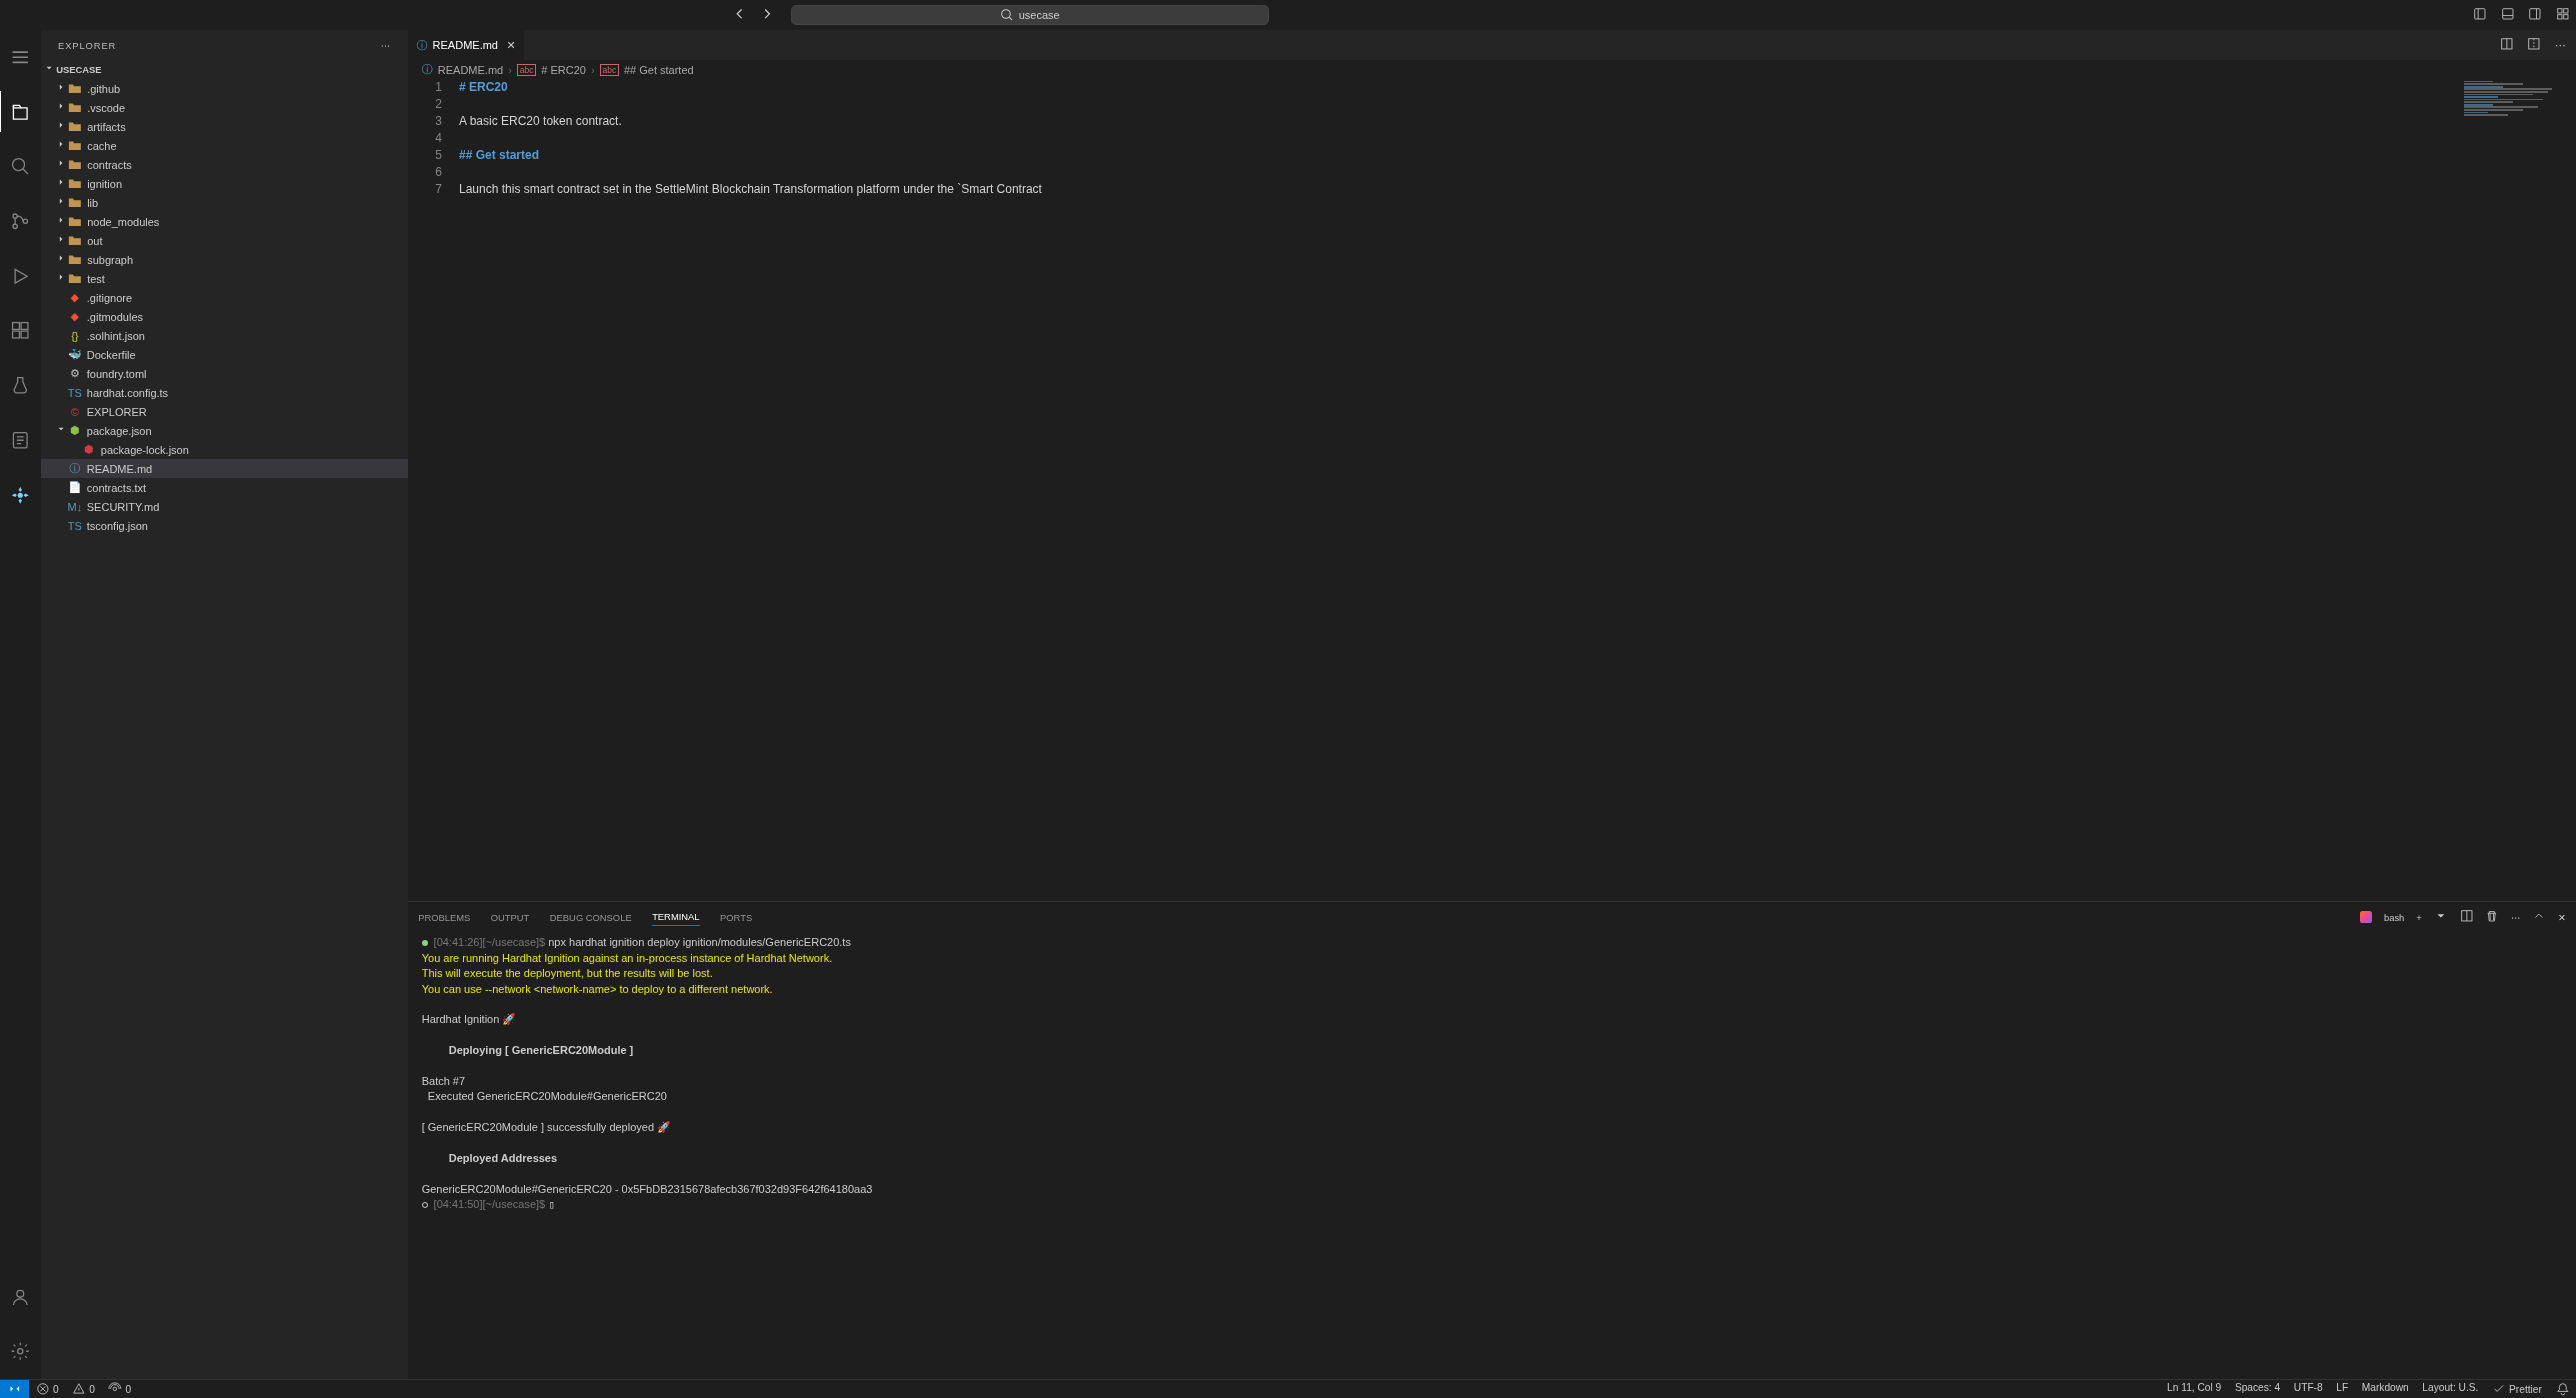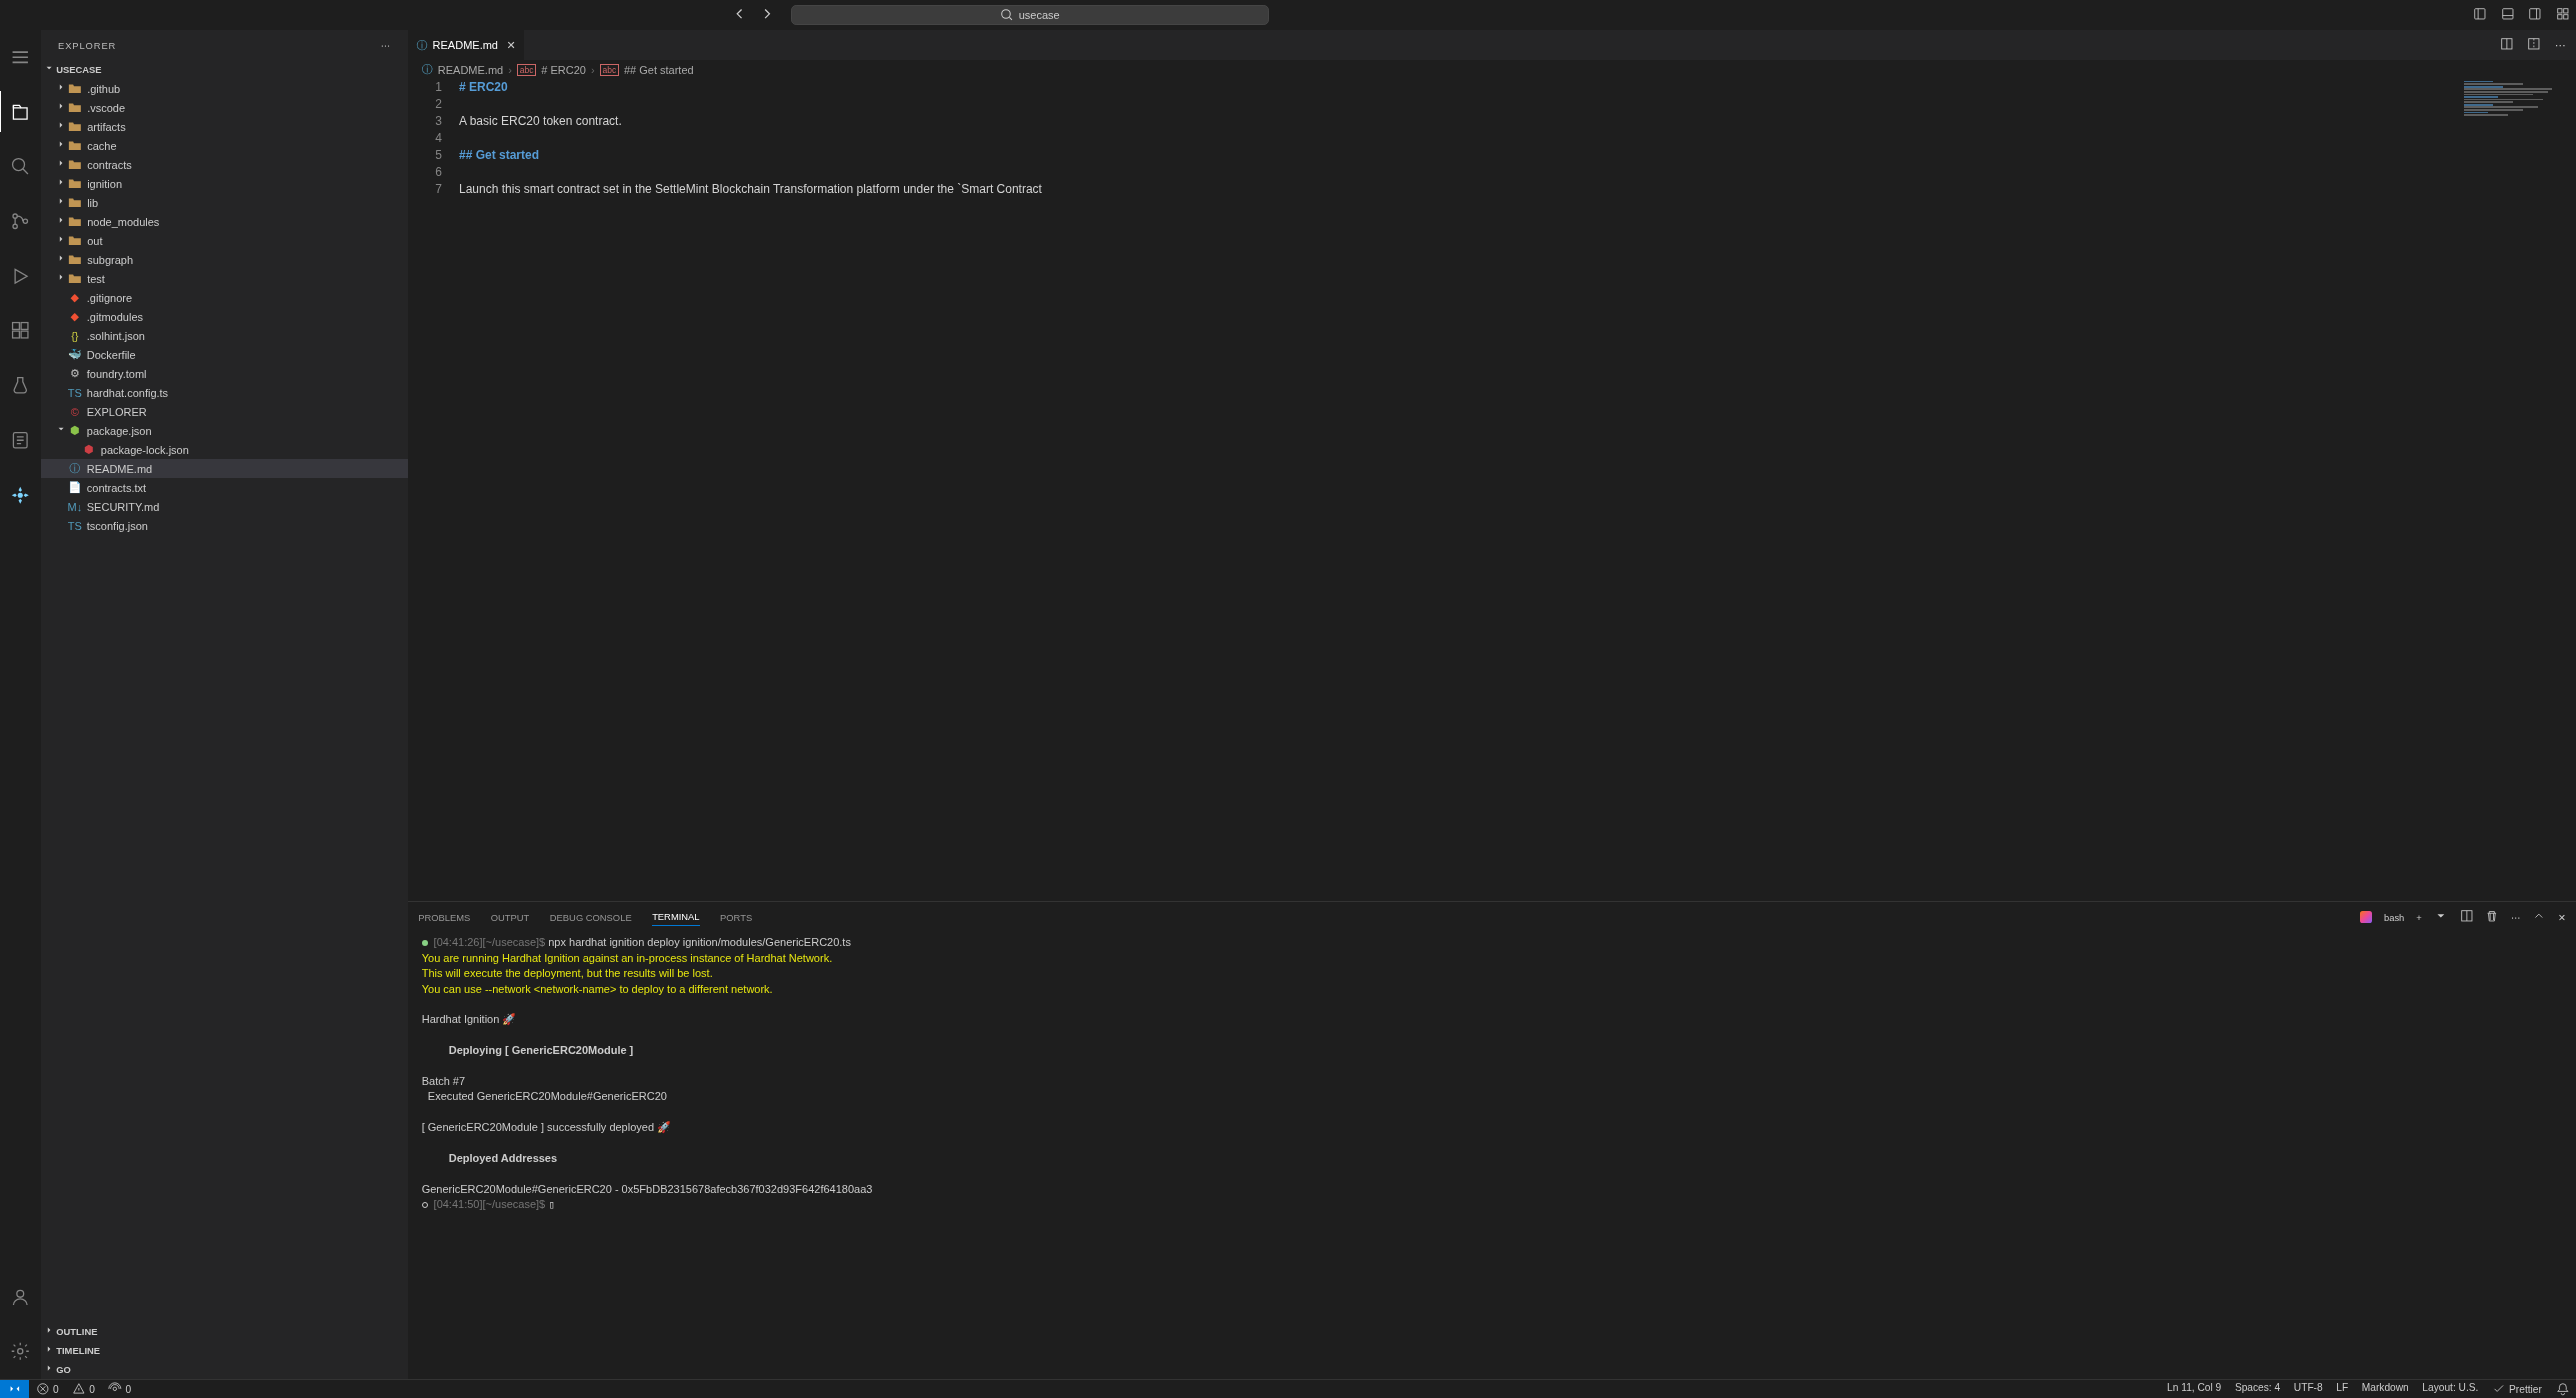--- a/index.html
+++ b/index.html
@@ -363,40 +363,20 @@
         </div>
       <div class="tree-item file">
           <span class="icon" style="color:#519aba">M↓</span>
           <span>SECURITY.md</span>
         </div>
       <div class="tree-item file">
           <span class="icon" style="color:#519aba">TS</span>
           <span>tsconfig.json</span>
         </div>
     </div>
-    <div class="outline-sections">
-      <div class="section-header">
-          <span class="chev"><svg viewBox="0 0 16 16" fill="currentColor">
-              <path d="M6 4l4 4-4 4z"></path>
-            </svg></span>
-          <span>OUTLINE</span>
-        </div>
-      <div class="section-header">
-          <span class="chev"><svg viewBox="0 0 16 16" fill="currentColor">
-              <path d="M6 4l4 4-4 4z"></path>
-            </svg></span>
-          <span>TIMELINE</span>
-        </div>
-      <div class="section-header">
-          <span class="chev"><svg viewBox="0 0 16 16" fill="currentColor">
-              <path d="M6 4l4 4-4 4z"></path>
-            </svg></span>
-          <span>GO</span>
-        </div>
-    </div>
   </div>
 
   <div class="editor-area">
     <div class="tabs">
       <div class="tab">
         <span style="color:#519aba">ⓘ</span>
         <span>README.md</span>
         <span class="close">✕</span>
       </div>
       <div class="tab-actions">

